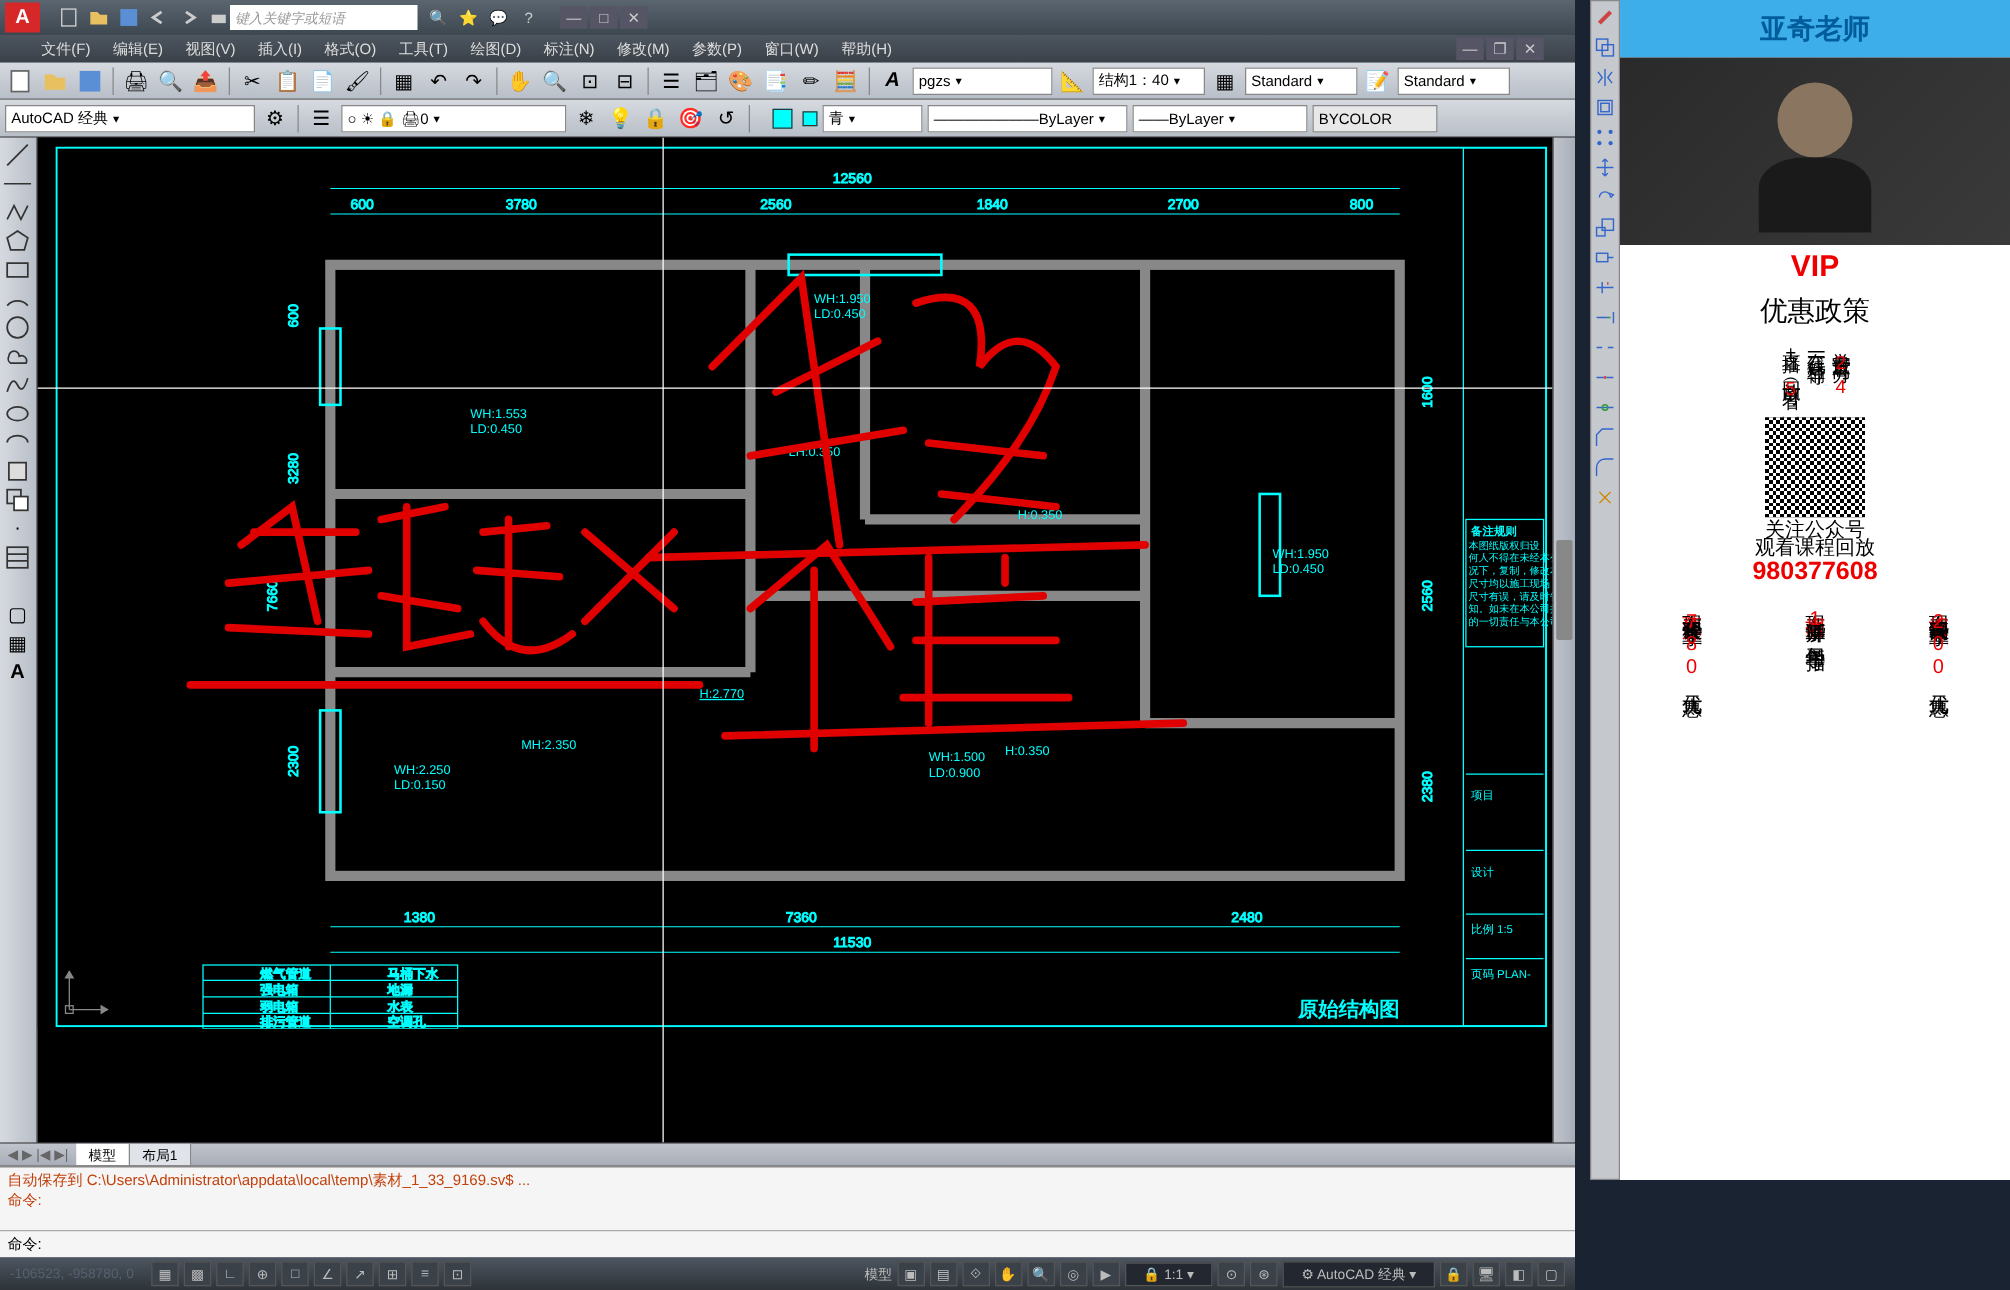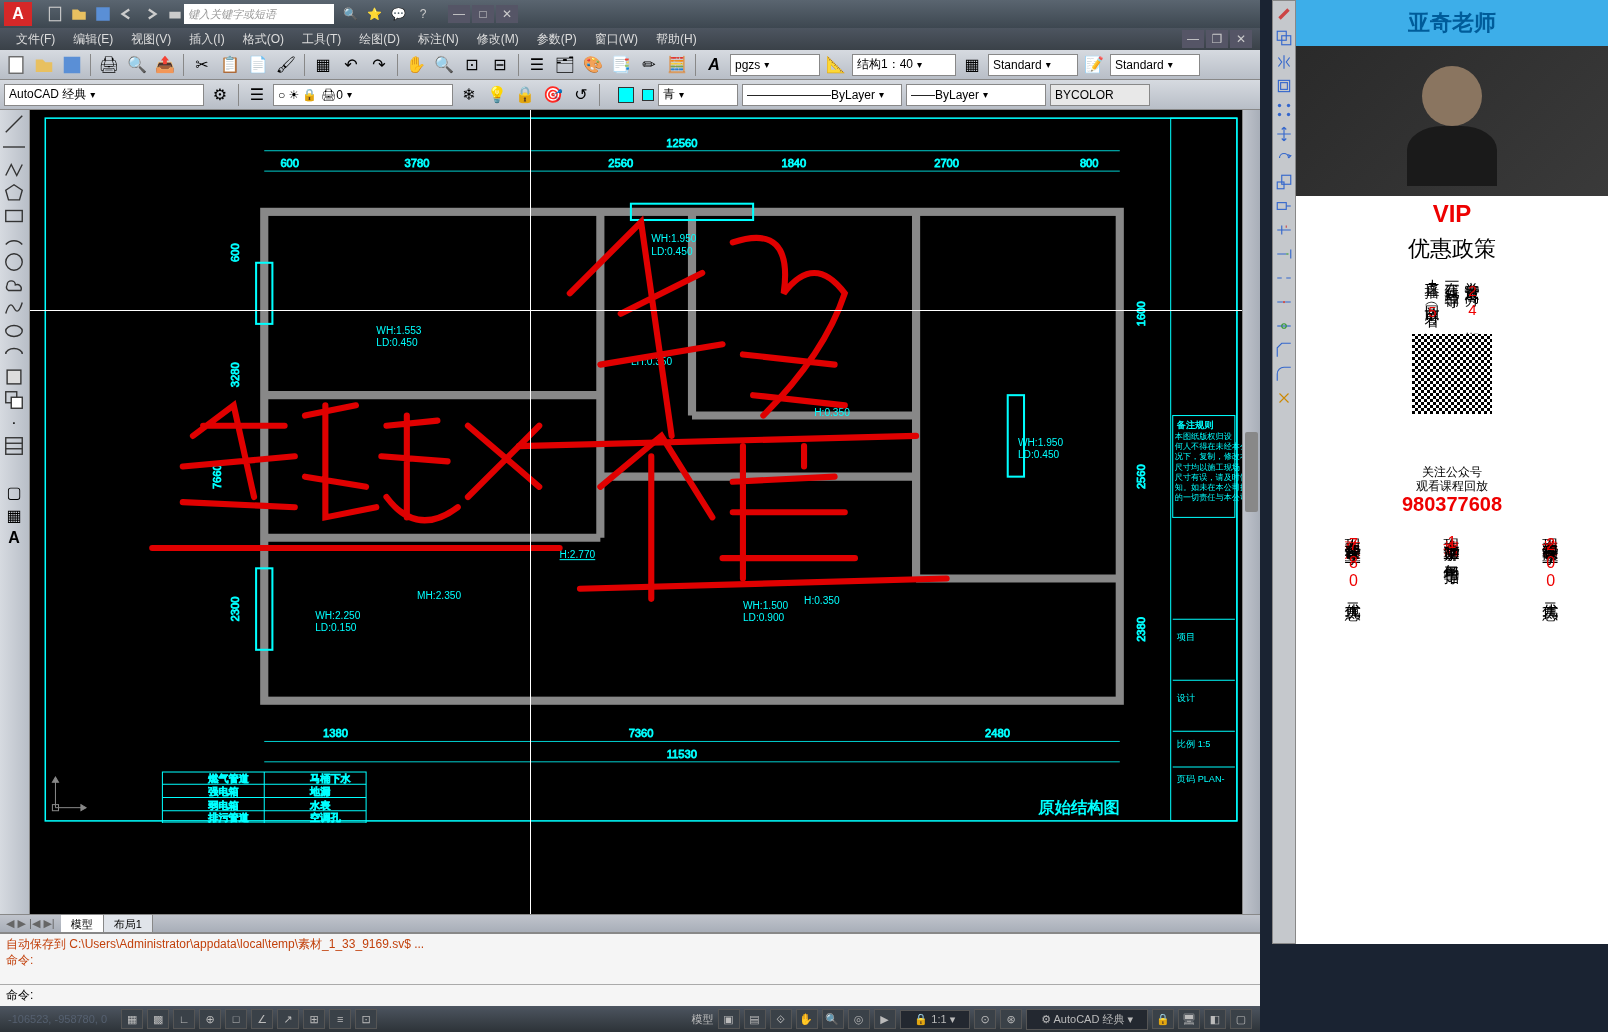--- a/index.html
+++ b/index.html
@@ -15,21 +15,21 @@
 .app-logo { width: 28px; height: 24px; background: #d62828; color: #fff; display: flex; align-items: center; justify-content: center; font-weight: bold; font-size: 16px; margin-right: 8px; }
 .qat { display: flex; gap: 6px; margin-left: 6px; }
 .qat-btn { width: 18px; height: 18px; display: flex; align-items: center; justify-content: center; cursor: pointer; }
 .title-center { flex: 1; text-align: center; color: #ddd; }
 .search-box { width: 150px; height: 20px; background: #fff; font-size: 11px; color: #999; padding: 0 4px; display: flex; align-items: center; font-style: italic; }
 .title-icons { display: flex; gap: 6px; margin: 0 8px; }
 .win-controls { display: flex; gap: 2px; margin-left: 8px; }
 .win-btn { width: 22px; height: 18px; background: #556; display: flex; align-items: center; justify-content: center; color: #ccc; font-size: 12px; cursor: pointer; }
 
 
-.menubar { height: 22px; background: linear-gradient(#4d5560, #3a4148); display: flex; align-items: center; padding: 0 8px; gap: 2px; }
+.menubar { height: 22px; background: linear-gradient(#4d5560, #3a4148); display: flex; align-items: center; padding: 0 25px; gap: 2px; }
 .menu-item { color: #ddd; font-size: 12px; padding: 3px 8px; cursor: pointer; }
 .doc-controls { margin-left: auto; display: flex; gap: 2px; }
 
 
 .toolbar-row { height: 30px; background: linear-gradient(#d6dae0, #b8bec7); display: flex; align-items: center; padding: 0 4px; gap: 4px; border-bottom: 1px solid #888; }
 .tb-btn { width: 24px; height: 24px; display: flex; align-items: center; justify-content: center; cursor: pointer; border: 1px solid transparent; }
 .tb-sep { width: 1px; height: 22px; background: #888; margin: 0 2px; }
 .tb-input { height: 22px; background: #fff; border: 1px solid #888; font-size: 12px; padding: 0 4px; display: flex; align-items: center; }
 .tb-dropdown { position: relative; }
 .tb-dropdown::after { content: "▾"; margin-left: 4px; font-size: 10px; }
@@ -69,21 +69,21 @@
 .promo-header { background: #3daee9; color: #005c9a; text-align: center; padding: 8px; font-size: 22px; font-weight: bold; }
 .promo-photo { height: 150px; background: linear-gradient(135deg, #2a2a2a, #3a3a3a); display: flex; align-items: center; justify-content: center; color: #888; position: relative; }
 .promo-photo::before { content: ""; position: absolute; width: 60px; height: 60px; background: #8a7560; border-radius: 50%; top: 20px; }
 .promo-photo::after { content: ""; position: absolute; width: 90px; height: 60px; background: #1a1a1a; bottom: 10px; border-radius: 40% 40% 0 0; }
 .vip-title { color: #e00; text-align: center; font-size: 24px; font-weight: bold; padding: 4px; }
 .policy-title { text-align: center; font-size: 22px; padding: 2px; }
 .policy-cols { display: flex; justify-content: center; gap: 2px; padding: 4px; font-size: 15px; line-height: 18px; }
 .policy-col { writing-mode: vertical-rl; text-orientation: upright; letter-spacing: 2px; }
 .policy-col .red { color: #e00; }
 .qr-code { width: 80px; height: 80px; margin: 4px auto; background: repeating-linear-gradient(0deg, #000 0 3px, #fff 3px 6px), repeating-linear-gradient(90deg, #000 0 3px, #fff 3px 6px); background-blend-mode: difference; }
-.qr-caption { text-align: center; font-size: 12px; line-height: 14px; margin-top: 47px; }
+.qr-caption { text-align: center; font-size: 16px; line-height: 14px; }
 .enroll { text-align: center; font-size: 18px; margin-top: 6px; line-height: 24px; }
 .enroll .red { color: #e00; }
 .qq-num { color: #e00; text-align: center; font-size: 20px; font-weight: bold; }
 .bottom-cols { display: flex; justify-content: space-around; padding: 4px 8px; font-size: 16px; line-height: 19px; margin-top: 6px; }
 .bcol { writing-mode: vertical-rl; text-orientation: upright; letter-spacing: 1px; }
 .bcol .red { color: #e00; }
 </style>
 </head>
 <body>
 
@@ -193,23 +193,23 @@
     <div class="tb-btn">⊟</div>
     <div class="tb-sep"></div>
     <div class="tb-btn">☰</div>
     <div class="tb-btn">🗂</div>
     <div class="tb-btn">🎨</div>
     <div class="tb-btn">📑</div>
     <div class="tb-btn">✏</div>
     <div class="tb-btn">🧮</div>
     <div class="tb-sep"></div>
     <div class="tb-btn" style="font-weight:bold;font-style:italic">A</div>
-    <div class="tb-input tb-dropdown" style="width:90px">pgzs</div>
+    <div class="tb-input tb-dropdown" style="width:112px">pgzs</div>
     <div class="tb-btn">📐</div>
-    <div class="tb-input tb-dropdown" style="width:104px">结构1：40</div>
+    <div class="tb-input tb-dropdown" style="width:90px">结构1：40</div>
     <div class="tb-btn">▦</div>
     <div class="tb-input tb-dropdown" style="width:90px">Standard</div>
     <div class="tb-btn">📝</div>
     <div class="tb-input tb-dropdown" style="width:90px">Standard</div>
   </div>
 
   <div class="toolbar-row">
     <div class="tb-input tb-dropdown workspace-sel">AutoCAD 经典</div>
     <div class="tb-btn">⚙</div>
     <div class="tb-sep"></div>

